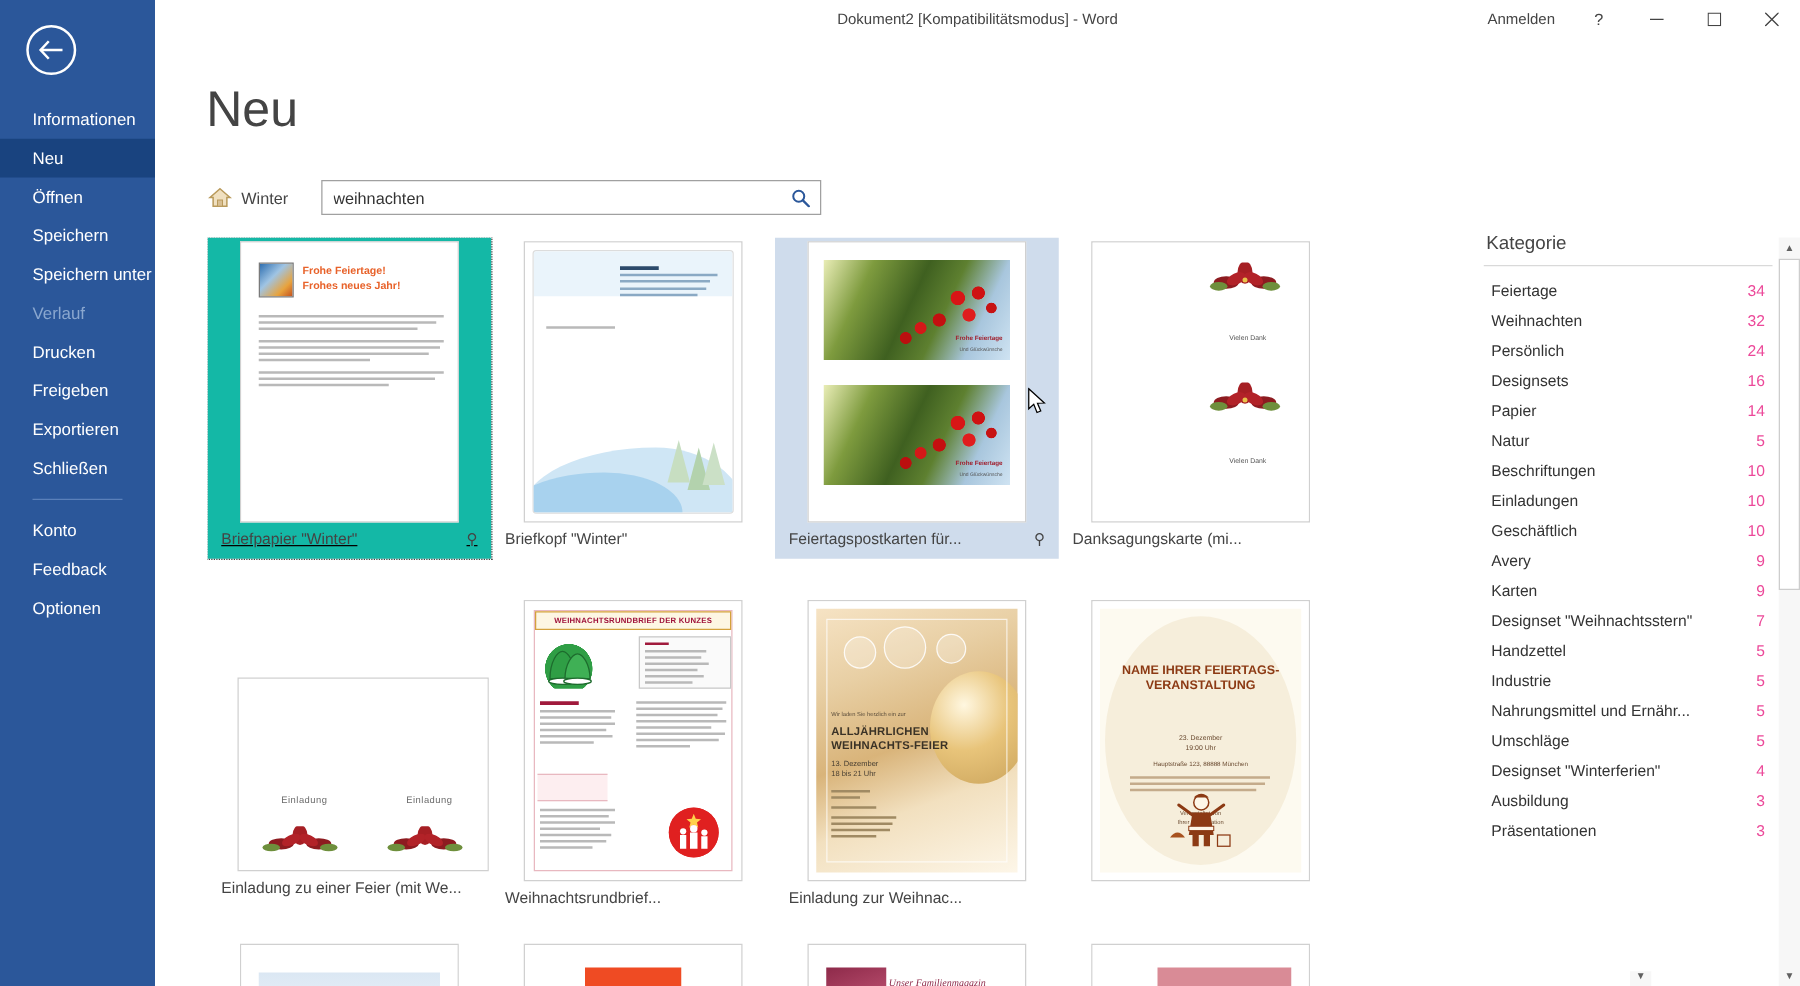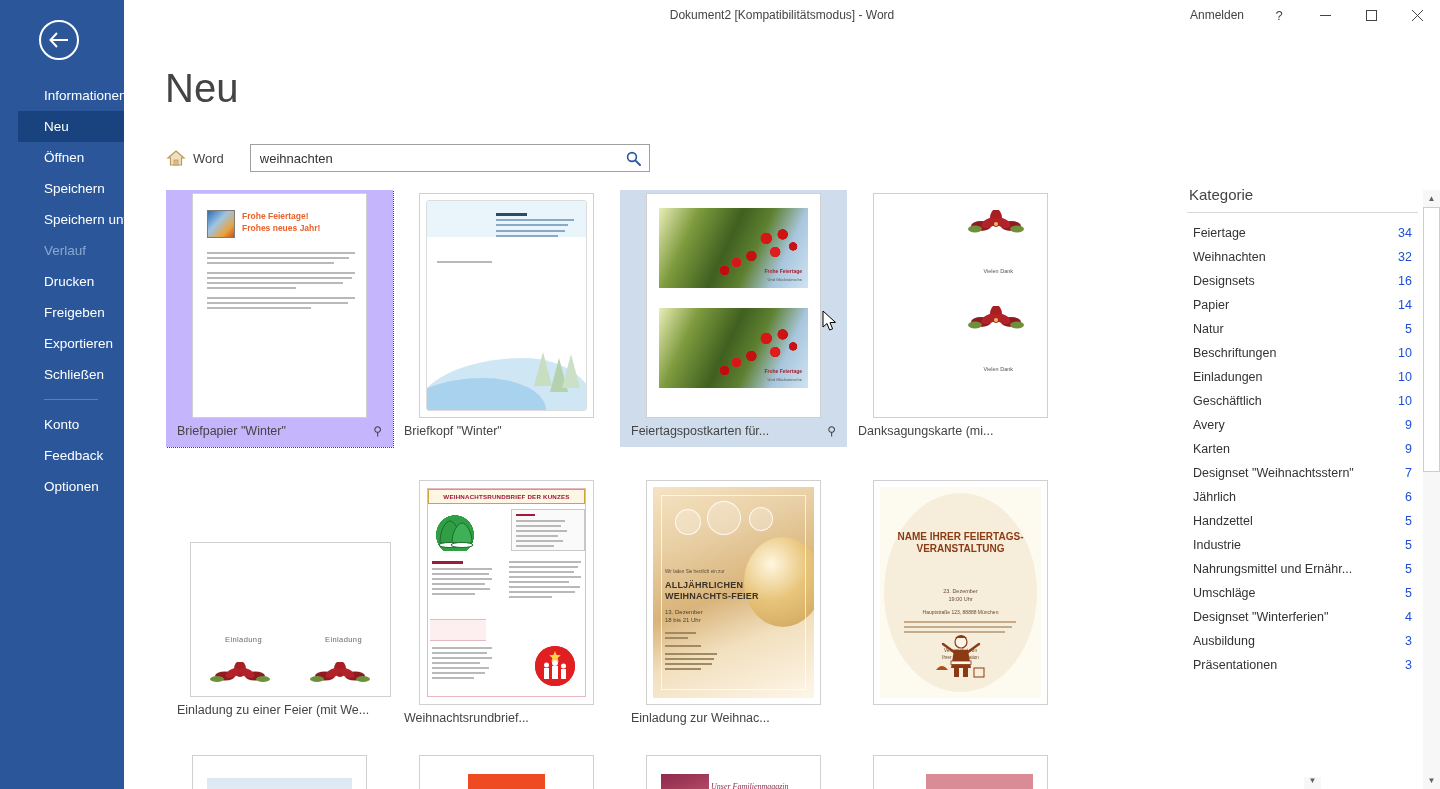--- a/index.html
+++ b/index.html
@@ -6,21 +6,21 @@
   html, body {
     width: 1440px; height: 789px;
     font-family: "Liberation Sans", sans-serif;
     overflow: hidden; background: #ffffff;
   }
   .app { position: relative; width: 1440px; height: 789px; display: flex; }
 
   
   .backstage {
     width: 124px; height: 789px; background: #2b579a;
-    flex: 0 0 124px; position: relative; color: #fff; padding-left: 18px;
+    flex: 0 0 124px; position: relative; color: #fff;
   }
   .back-btn {
     width: 40px; height: 40px; border-radius: 50%;
     border: 2px solid #ffffff; margin: 20px 0 0 21px;
     display: flex; align-items: center; justify-content: center;
     cursor: pointer;
   }
   .back-btn svg { display: block; }
   .nav-list { margin-top: 20px; }
   .nav-item {
@@ -105,21 +105,21 @@
   .tpl .frame {
     width: 175px; height: 225px; background: #ffffff;
     border: 1px solid #d0d0d0; overflow: hidden; position: relative;
   }
   .tpl.wide .frame { width: 201px; height: 155px; margin-left: 22px; }
   .tpl .cap {
     width: 100%; height: 26px; display: flex; align-items: center;
     justify-content: space-between; padding: 0 8px;
     font-size: 12.5px; color: #444; white-space: nowrap; overflow: hidden;
   }
-  .tpl.sel { background: #c4b5fd; outline: 1px dotted #444; }
+  .tpl.sel { background: #14b8a6; outline: 1px dotted #444; text-decoration: underline; }
   .tpl.hl { background: #cfdcec; }
   .pin { color: #444; font-size: 12px; margin-left: 6px; }
 
   
   .sheet { position: absolute; inset: 0; background: #fff; }
   .lines { position: absolute; }
   .ln { height: 2px; background: #b9b9b9; margin-bottom: 3px; }
 
   
   .t1-head { position: absolute; left: 14px; top: 16px; display: flex; gap: 7px; }
@@ -198,21 +198,21 @@
     font-size: 15px; color: #444; margin: 8px 0 0 24px;
   }
   .cat-rule { height: 1px; background: #d9d9d9; margin: 9px 22px 0 22px; }
   .cat-list { margin-top: 8px; }
   .cat-row {
     height: 24px; display: flex; align-items: center;
     padding: 0 28px 0 28px; font-size: 12.5px; color: #333;
     cursor: pointer;
   }
   .cat-name { flex: 1; white-space: nowrap; overflow: hidden; }
-  .cat-count { color: #1d4ed8; }
+  .cat-count { color: #ec4899; }
 
   
   .sb {
     position: absolute; top: 190px; width: 17px; height: 599px;
     background: #f0f0f0; border-left: 1px solid #e2e2e2;
   }
   .sb-left { left: 1180px; background: #f7f7f7; border: none; }
   .sb-right { right: 0; background: #f7f7f7; border: none; }
   .sb-arrow {
     width: 17px; height: 17px; display: flex; align-items: center;
@@ -286,21 +286,21 @@
     <div class="page-title">Neu</div>
 
     <div class="search-row">
       <div class="home-link">
         <span class="home-ico">
           <svg width="20" height="18" viewBox="0 0 20 18">
             <path d="M10 2 L18 9 H15.5 V16 H4.5 V9 H2 Z" fill="#f0e0c0" stroke="#b99a5b" stroke-width="1.2"></path>
             <rect x="8" y="11" width="4" height="5" fill="#d8bf93" stroke="#b99a5b" stroke-width=".8"></rect>
           </svg>
         </span>
-        <span class="home-label">Word</span>
+        <span class="home-label">Winter</span>
       </div>
       <div class="search-box">
         <input type="text" value="weihnachten" placeholder="Nach Onlinevorlagen suchen" style="">
         <div class="search-go">
           <svg width="15" height="15" viewBox="0 0 15 15">
             <circle cx="6" cy="6" r="4.4" fill="none" stroke="#2b579a" stroke-width="1.6"></circle>
             <path d="M9.3 9.3 L14 14" stroke="#2b579a" stroke-width="1.9" stroke-linecap="round"></path>
           </svg>
         </div>
       </div>
@@ -647,20 +647,24 @@
       <div class="cat-list">
         <div class="cat-row">
             <span class="cat-name">Feiertage</span>
             <span class="cat-count">34</span>
           </div>
         <div class="cat-row">
             <span class="cat-name">Weihnachten</span>
             <span class="cat-count">32</span>
           </div>
         <div class="cat-row">
+            <span class="cat-name">Persönlich</span>
+            <span class="cat-count">24</span>
+          </div>
+        <div class="cat-row">
             <span class="cat-name">Designsets</span>
             <span class="cat-count">16</span>
           </div>
         <div class="cat-row">
             <span class="cat-name">Papier</span>
             <span class="cat-count">14</span>
           </div>
         <div class="cat-row">
             <span class="cat-name">Natur</span>
             <span class="cat-count">5</span>
@@ -681,24 +685,20 @@
             <span class="cat-name">Avery</span>
             <span class="cat-count">9</span>
           </div>
         <div class="cat-row">
             <span class="cat-name">Karten</span>
             <span class="cat-count">9</span>
           </div>
         <div class="cat-row">
             <span class="cat-name">Designset "Weihnachtsstern"</span>
             <span class="cat-count">7</span>
-          </div>
-        <div class="cat-row">
-            <span class="cat-name">Jährlich</span>
-            <span class="cat-count">6</span>
           </div>
         <div class="cat-row">
             <span class="cat-name">Handzettel</span>
             <span class="cat-count">5</span>
           </div>
         <div class="cat-row">
             <span class="cat-name">Industrie</span>
             <span class="cat-count">5</span>
           </div>
         <div class="cat-row">

